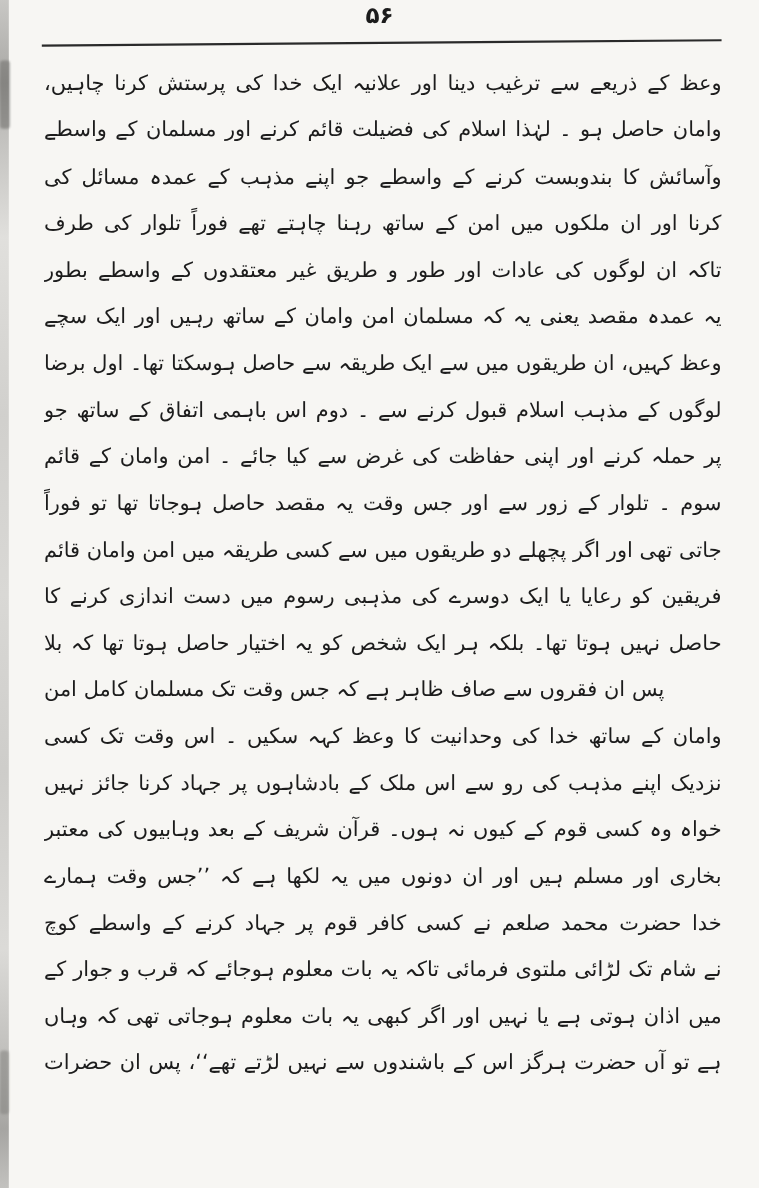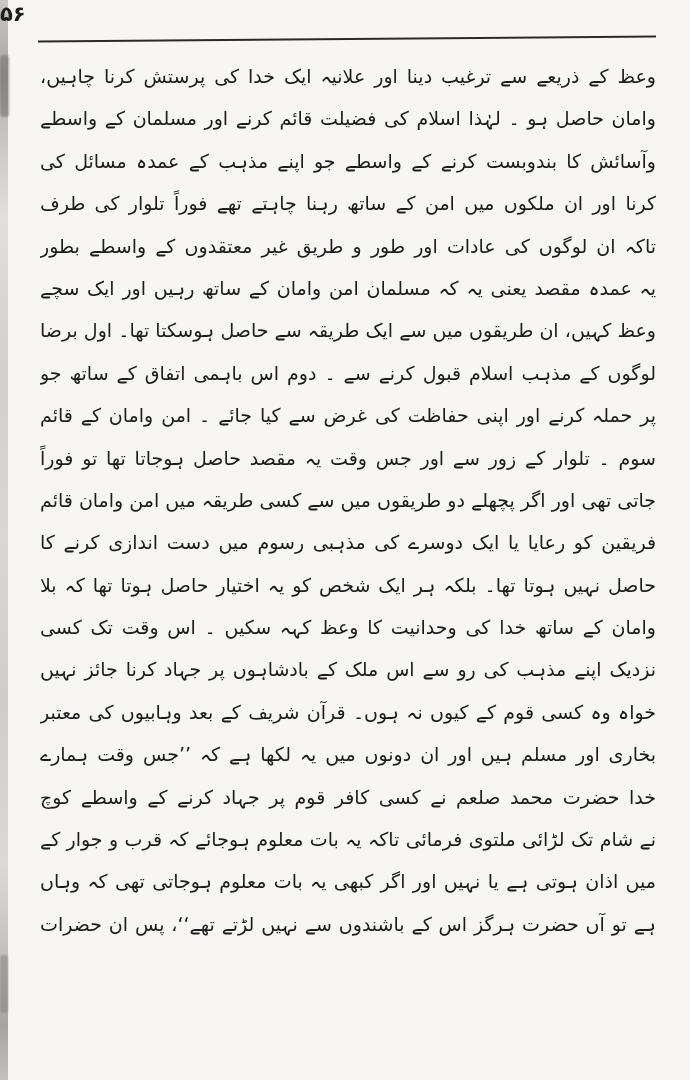--- a/index.html
+++ b/index.html
@@ -41,20 +41,21 @@
     background: #83827f;
     border-radius: 3px;
     opacity: 0.55;
     filter: blur(1px);
   }
   .page-number {
     position: absolute;
     top: 2px;
     left: 0;
     width: 690px;
+    text-align: center;
     font-size: 21px;
     font-weight: bold;
     color: #1c1c1c;
     letter-spacing: 2px;
   }
   .header-rule {
     position: absolute;
     top: 38px;
     left: 38px;
     width: 618px;
@@ -105,20 +106,21 @@
     <div class="line">کرنا اور ان ملکوں میں امن کے ساتھ رہنا چاہتے تھے فوراً تلوار کی طرف رجوع کی گئی</div>
     <div class="line">تاکہ ان لوگوں کی عادات اور طور و طریق غیر معتقدوں کے واسطے بطور نظیر کے ہوں اور</div>
     <div class="line">یہ عمدہ مقصد یعنی یہ کہ مسلمان امن وامان کے ساتھ رہیں اور ایک سچے خدا کی پرستش کی</div>
     <div class="line">وعظ کہیں، ان طریقوں میں سے ایک طریقہ سے حاصل ہوسکتا تھا۔ اول برضا ورغبت</div>
     <div class="line">لوگوں کے مذہب اسلام قبول کرنے سے ۔ دوم اس باہمی اتفاق کے ساتھ جو دشمنوں</div>
     <div class="line">پر حملہ کرنے اور اپنی حفاظت کی غرض سے کیا جائے ۔ امن وامان کے قائم رکھنے سے ۔</div>
     <div class="line">سوم ۔ تلوار کے زور سے اور جس وقت یہ مقصد حاصل ہوجاتا تھا تو فوراً تلوار روک لی</div>
     <div class="line">جاتی تھی اور اگر پچھلے دو طریقوں میں سے کسی طریقہ میں امن وامان قائم ہوجاتا تھا تو</div>
     <div class="line">فریقین کو رعایا یا ایک دوسرے کی مذہبی رسوم میں دست اندازی کرنے کا کچھ اختیار</div>
     <div class="line">حاصل نہیں ہوتا تھا۔ بلکہ ہر ایک شخص کو یہ اختیار حاصل ہوتا تھا کہ بلا مزاحمت اپنی تمام</div>
+    <div class="line indent">پس ان فقروں سے صاف ظاہر ہے کہ جس وقت تک مسلمان کامل امن</div>
     <div class="line">وامان کے ساتھ خدا کی وحدانیت کا وعظ کہہ سکیں ۔ اس وقت تک کسی مسلمان کے</div>
     <div class="line">نزدیک اپنے مذہب کی رو سے اس ملک کے بادشاہوں پر جہاد کرنا جائز نہیں ہے ۔</div>
     <div class="line">خواہ وہ کسی قوم کے کیوں نہ ہوں۔ قرآن شریف کے بعد وہابیوں کی معتبر کتابیں</div>
     <div class="line">بخاری اور مسلم ہیں اور ان دونوں میں یہ لکھا ہے کہ ’’جس وقت ہمارے رسول</div>
     <div class="line">خدا حضرت محمد صلعم نے کسی کافر قوم پر جہاد کرنے کے واسطے کوچ فرمایا تو آں حضرت</div>
     <div class="line">نے شام تک لڑائی ملتوی فرمائی تاکہ یہ بات معلوم ہوجائے کہ قرب و جوار کے ملک</div>
     <div class="line">میں اذان ہوتی ہے یا نہیں اور اگر کبھی یہ بات معلوم ہوجاتی تھی کہ وہاں اذان ہوتی</div>
     <div class="line">ہے تو آں حضرت ہرگز اس کے باشندوں سے نہیں لڑتے تھے‘‘، پس ان حضرات کا اس</div>
   </div>
 

